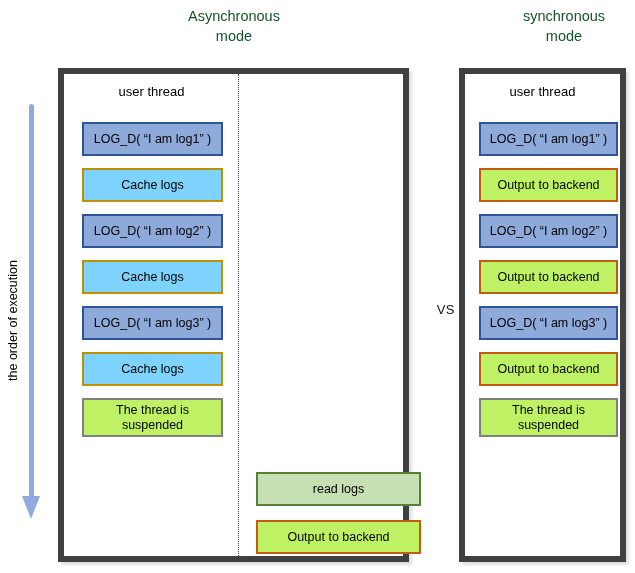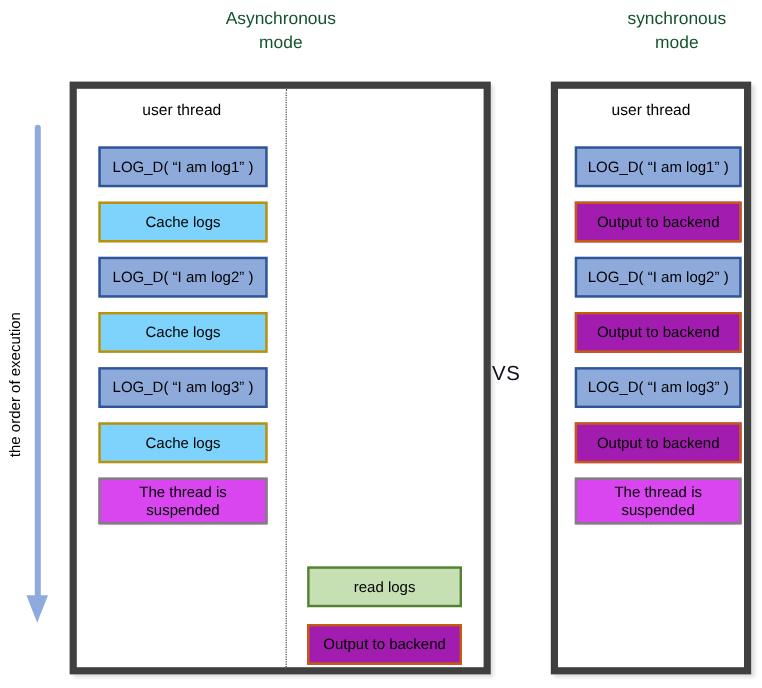--- a/index.html
+++ b/index.html
@@ -8,22 +8,22 @@
     font-family:"Liberation Sans","DejaVu Sans",sans-serif;color:#000;
     overflow:hidden;
   }
   .title{
     position:absolute;top:6px;width:160px;text-align:center;
     font-size:14.5px;line-height:20px;white-space:pre-line;color:#14532d;
   }
   #title-async{left:154px;}
   #title-sync{left:484px;}
   #vs-label{
-    position:absolute;left:410px;top:302px;width:45px;text-align:left;
-    font-size:17px;color:#111122;letter-spacing:.5px;
+    position:absolute;left:410px;top:302px;width:45px;text-align:right;
+    font-size:13px;color:#111122;letter-spacing:.5px;
   }
   
   #arrow-shaft{
     position:absolute;left:29px;top:104px;width:5px;height:394px;
     background:#8FAADC;border-radius:3px 3px 0 0;
   }
   #arrow-head{
     position:absolute;left:22px;top:496px;width:0;height:0;
     border-left:9px solid transparent;border-right:9px solid transparent;
     border-top:23px solid #8FAADC;
@@ -58,24 +58,24 @@
   #async-user-stack{left:18px;width:141px;}
   #sync-stack{left:14px;width:139px;}
   .node{
     box-sizing:border-box;width:100%;min-height:34px;
     display:flex;align-items:center;justify-content:center;
     text-align:center;font-size:12.5px;line-height:15px;
     padding:2px 6px;border:2px solid #000;
   }
   .node-log{background:#8EAADB;border-color:#2F5597;}
   .node-cache{background:#7dd3fc;border-color:#BF9000;}
-  .node-output{background:#a21caf;border-color:#C55A11;}
+  .node-output{background:#bef264;border-color:#C55A11;}
   .node-read{background:#C6E0B4;border-color:#548235;}
-  .node-suspended{background:#d946ef;border-color:#7F7F7F;min-height:39px;}
-  .abs-node{position:absolute;left:192px;width:129px;}
+  .node-suspended{background:#bef264;border-color:#7F7F7F;min-height:39px;}
+  .abs-node{position:absolute;left:192px;width:165px;}
   #read-logs-box{top:398px;}
   #async-output-backend-box{top:446px;}
 </style>
 </head>
 <body>
 
 <div id="title-async" class="title">Asynchronous
 mode</div>
 <div id="title-sync" class="title">synchronous
 mode</div>

